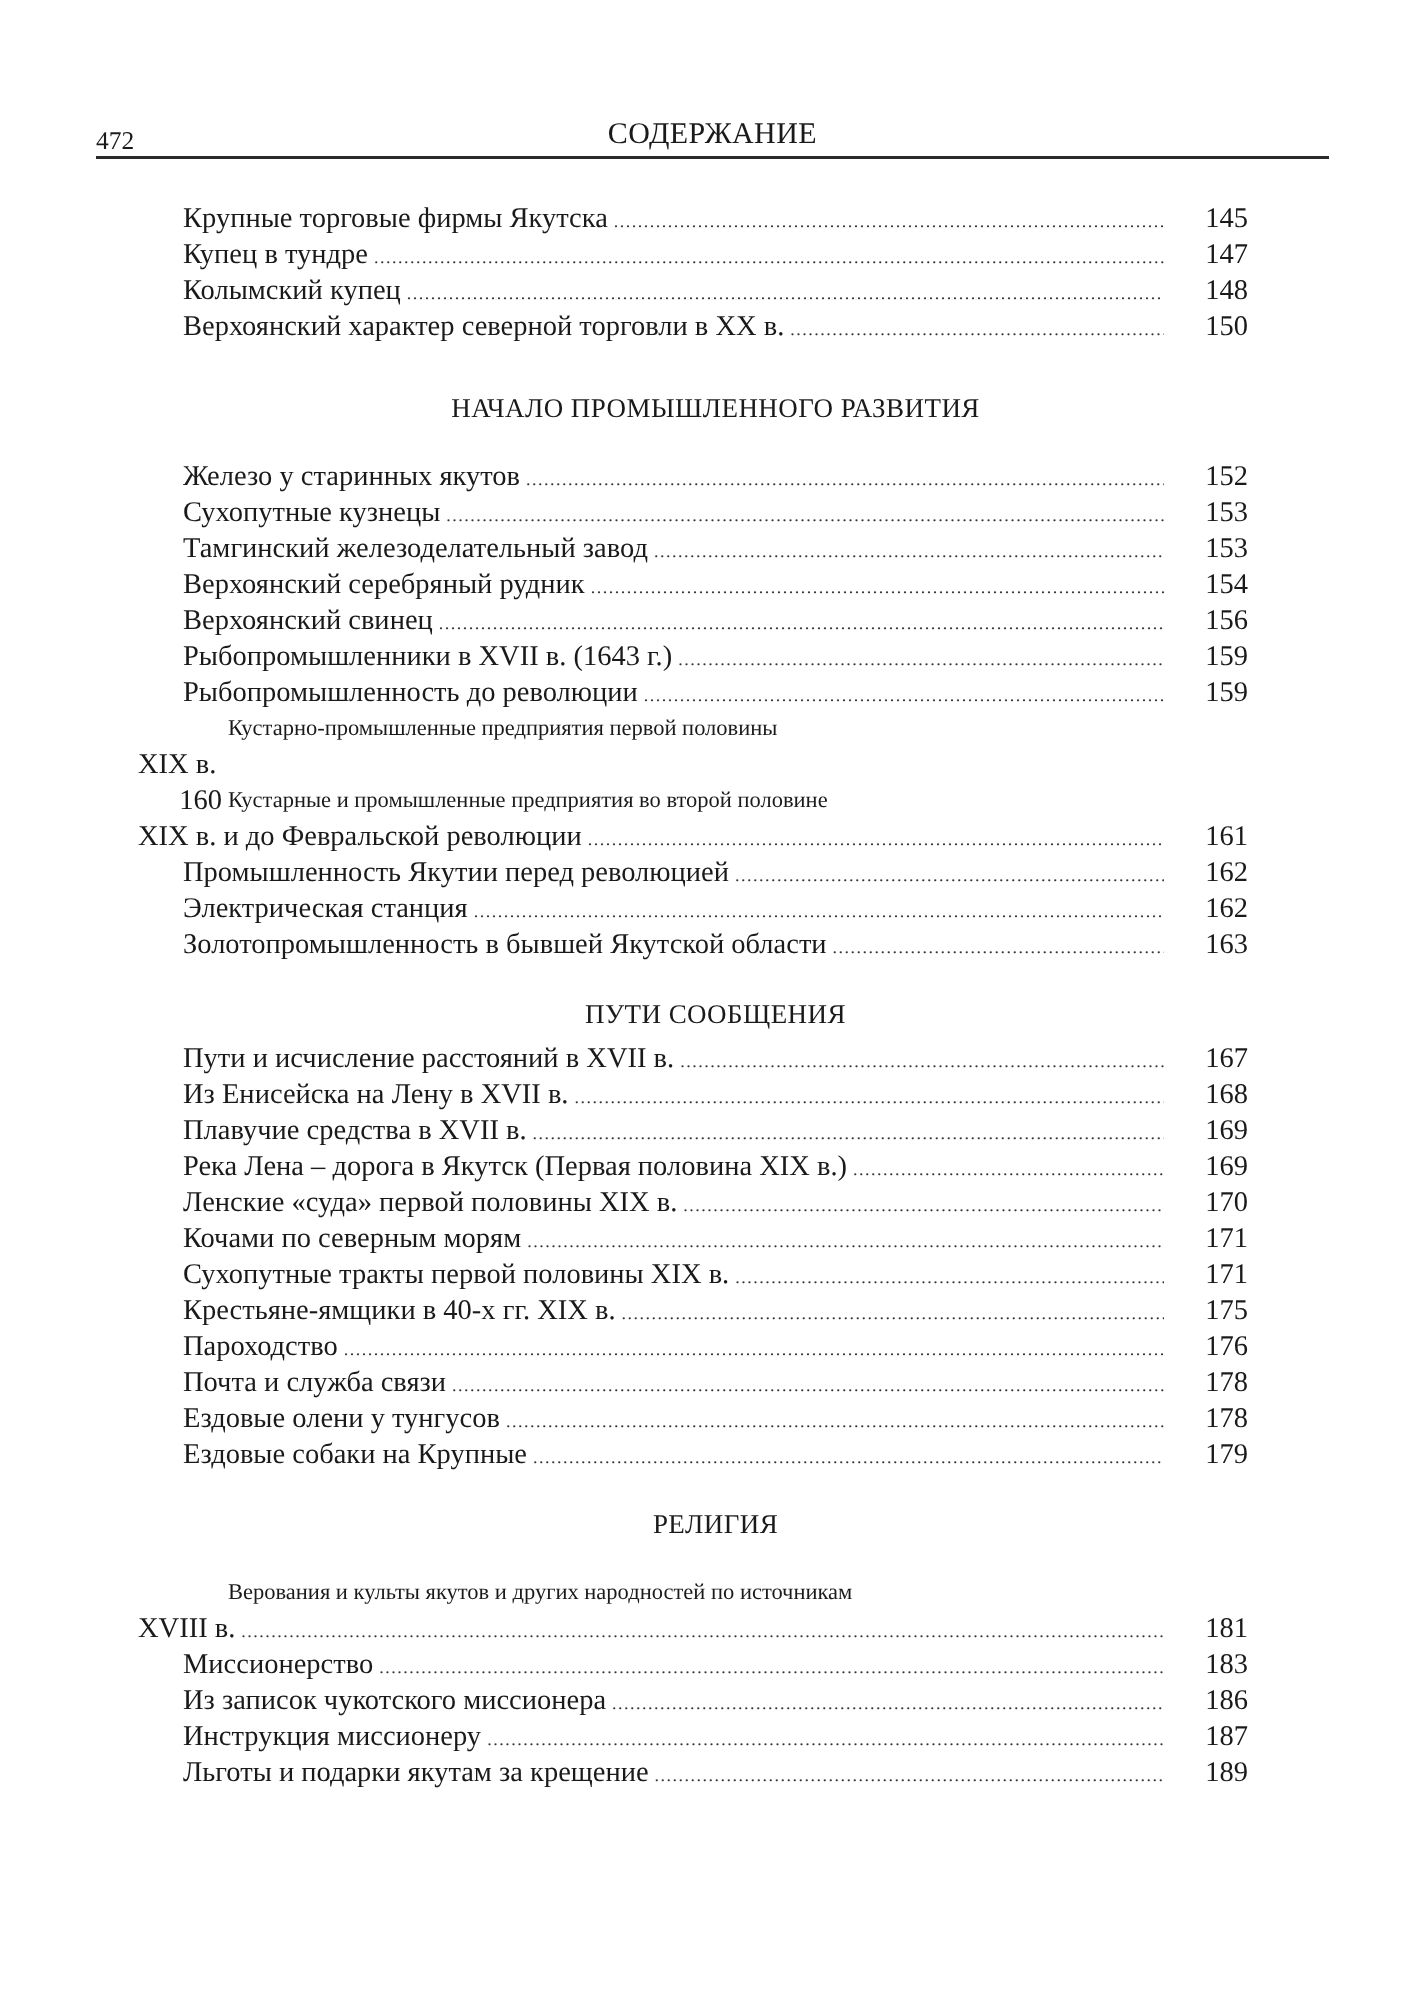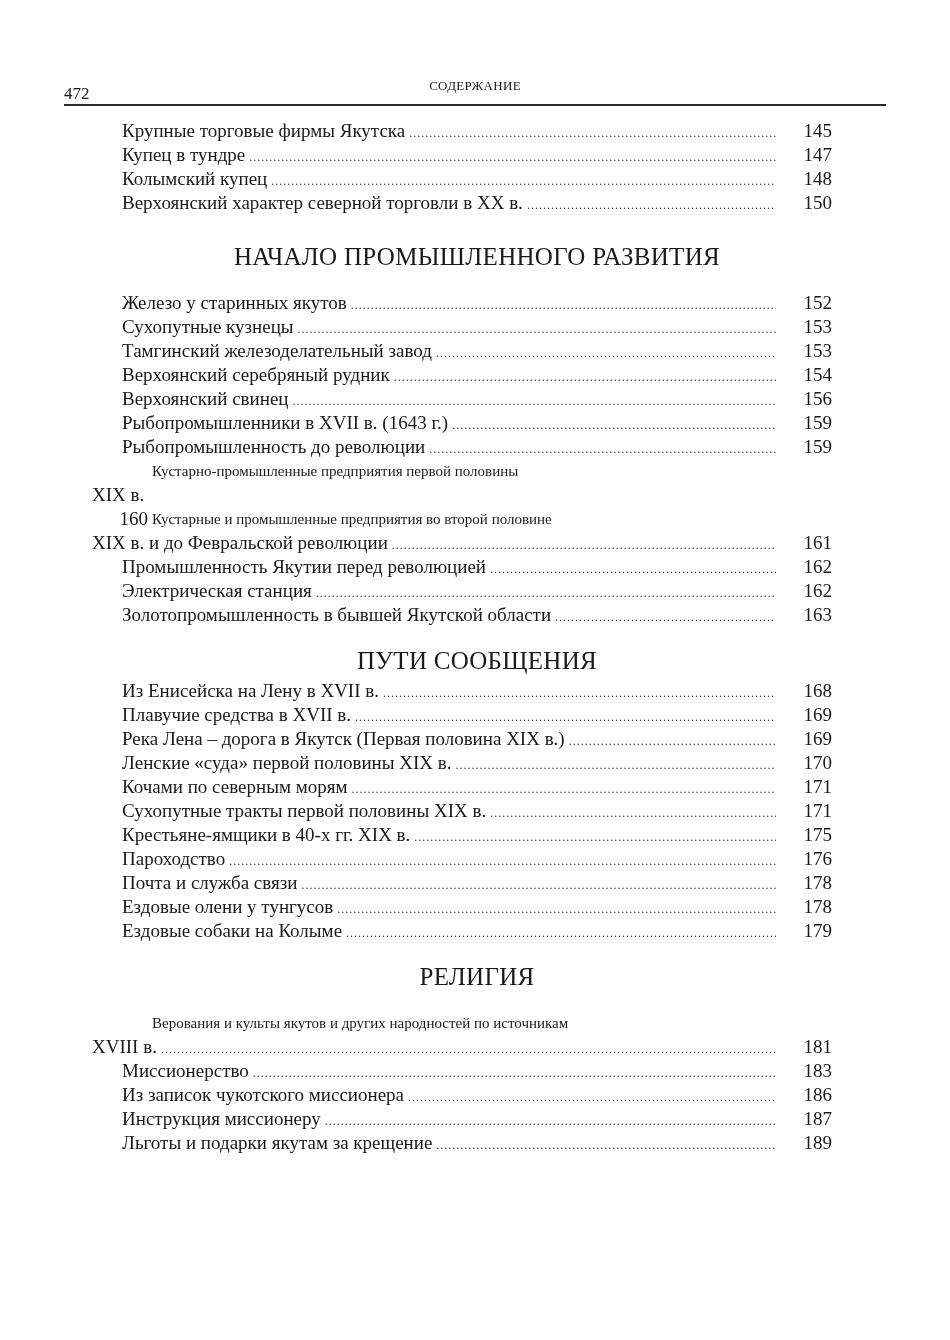--- a/index.html
+++ b/index.html
@@ -3,32 +3,32 @@
 <meta charset="utf-8">
 <style>
   html, body { margin: 0; padding: 0; }
   body {
     width: 950px; height: 1340px; background: #ffffff; position: relative;
     font-family: "Liberation Serif", "DejaVu Serif", serif; color: #1a1a1a;
     overflow: hidden;
   }
   .running-head { position: absolute; left: 64px; top: 78px; width: 822px; height: 28px; }
   .page-num { position: absolute; left: 0; top: 6px; font-size: 17px; }
-  .head-title { position: absolute; left: 0; right: 0; top: 0; text-align: center; font-size: 13px; letter-spacing: 0.3px; }
+  .head-title { position: absolute; left: 0; right: 0; top: 0; text-align: center; font-size: 20px; letter-spacing: 0.3px; }
   .head-rule { position: absolute; left: 64px; top: 104px; width: 822px; height: 2px; background: #2a2a2a; }
 
-  .toc { position: absolute; left: 122px; top: 119px; width: 710px; }
+  .toc { position: absolute; left: 122px; top: 134px; width: 710px; }
   .entry { position: relative; font-size: 19px; line-height: 24px; height: 24px; display: flex; align-items: baseline; }
   .entry .title { white-space: nowrap; background: #fff; padding-right: 4px; }
   .entry .leader { flex: 1; overflow: hidden; white-space: nowrap; font-size: 12px; letter-spacing: 1px; color: #333; }
   .entry .leader::after { content: "......................................................................................................................................................................................................................................"; }
   .entry .page { width: 56px; text-align: right; white-space: nowrap; }
   .cont { font-size: 15px; line-height: 24px; height: 24px; padding-left: 30px; white-space: nowrap; }
 
-  .section-head { text-align: center; font-size: 25px; letter-spacing: 0.3px; line-height: 24px; }
+  .section-head { text-align: center; font-size: 18px; letter-spacing: 0.3px; line-height: 24px; }
   .s1 { margin-top: 30px; margin-bottom: 22px; }
   .s2 { margin-top: 22px; margin-bottom: 6px; }
   .s3 { margin-top: 22px; margin-bottom: 22px; }
 </style>
 </head>
 <body>
 
 <div class="running-head">
   <span class="page-num">472</span>
   <span class="head-title">СОДЕРЖАНИЕ</span>
@@ -117,20 +117,25 @@
       <span class="page">162</span>
     </div>
   <div class="entry">
       <span class="title">Золотопромышленность в бывшей Якутской области</span>
       <span class="leader"></span>
       <span class="page">163</span>
     </div>
 
   <div class="section-head s2">ПУТИ СООБЩЕНИЯ</div>
   <div class="entry">
+      <span class="title">Пути и исчисление расстояний в XVII в.</span>
+      <span class="leader"></span>
+      <span class="page">167</span>
+    </div>
+  <div class="entry">
       <span class="title">Из Енисейска на Лену в XVII в.</span>
       <span class="leader"></span>
       <span class="page">168</span>
     </div>
   <div class="entry">
       <span class="title">Плавучие средства в XVII в.</span>
       <span class="leader"></span>
       <span class="page">169</span>
     </div>
   <div class="entry">
@@ -167,21 +172,21 @@
       <span class="title">Почта и служба связи</span>
       <span class="leader"></span>
       <span class="page">178</span>
     </div>
   <div class="entry">
       <span class="title">Ездовые олени у тунгусов</span>
       <span class="leader"></span>
       <span class="page">178</span>
     </div>
   <div class="entry">
-      <span class="title">Ездовые собаки на Колыме</span>
+      <span class="title">Ездовые собаки на Крупные</span>
       <span class="leader"></span>
       <span class="page">179</span>
     </div>
 
   <div class="section-head s3">РЕЛИГИЯ</div>
   <div class="cont">Верования и культы якутов и других народностей по источникам</div>
   <div class="entry" style="margin-left:-30px;">
       <span class="title">XVIII в.</span>
       <span class="leader"></span>
       <span class="page">181</span>

